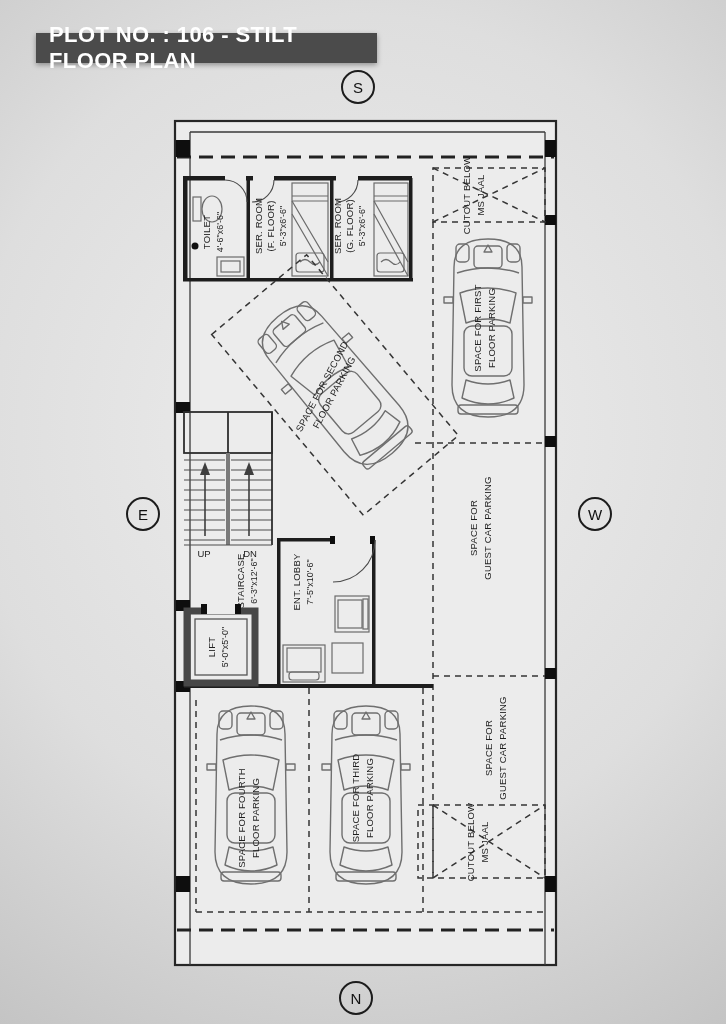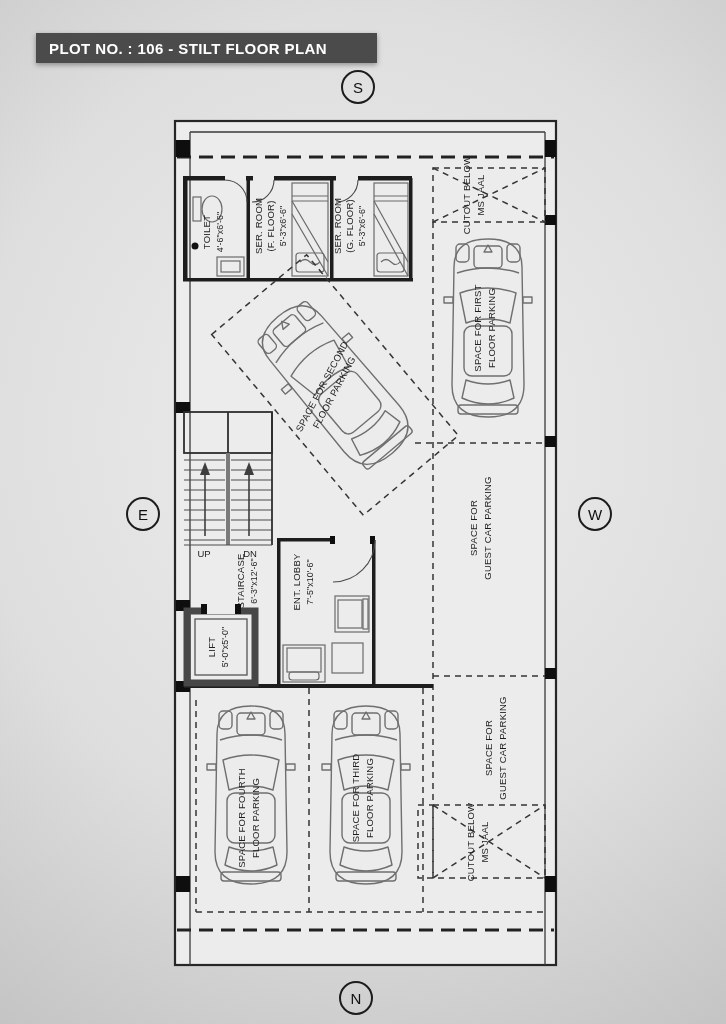--- a/index.html
+++ b/index.html
@@ -10,21 +10,21 @@
     background:radial-gradient(ellipse 120% 90% at 50% 42%, #eeeeee 0%, #dedede 45%, #c3c3c3 78%, #a8a8a8 100%);
     font-family:"Liberation Sans", sans-serif;
   }
   .title-bar{
     position:absolute;left:36px;top:33px;
     width:341px;height:30px;
     background:#4b4b4b;
     color:#ffffff;
     display:flex;align-items:center;
     padding-left:13px;box-sizing:border-box;
-    font-size:15px;font-weight:bold;letter-spacing:.4px;
+    font-size:22px;font-weight:bold;letter-spacing:.4px;
     box-shadow:0 2px 5px rgba(0,0,0,.35);
   }
   .compass{
     position:absolute;width:30px;height:30px;
     border:2.4px solid #1c1c1c;border-radius:50%;
     display:flex;align-items:center;justify-content:center;
     font-size:15px;color:#111;
   }
   svg{position:absolute;left:0;top:0;}
   svg text{font-family:"Liberation Sans",sans-serif;fill:#1f1f1f;}

